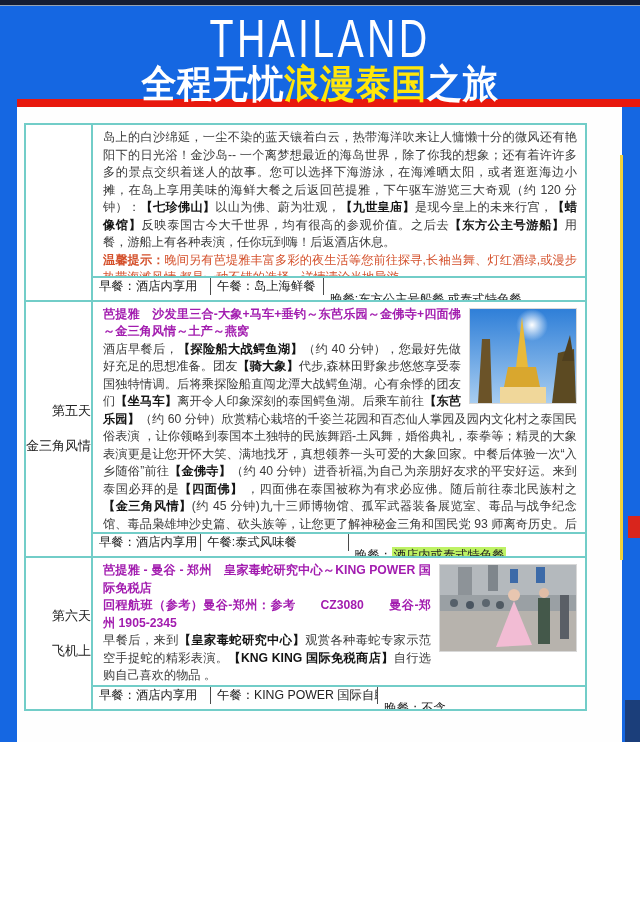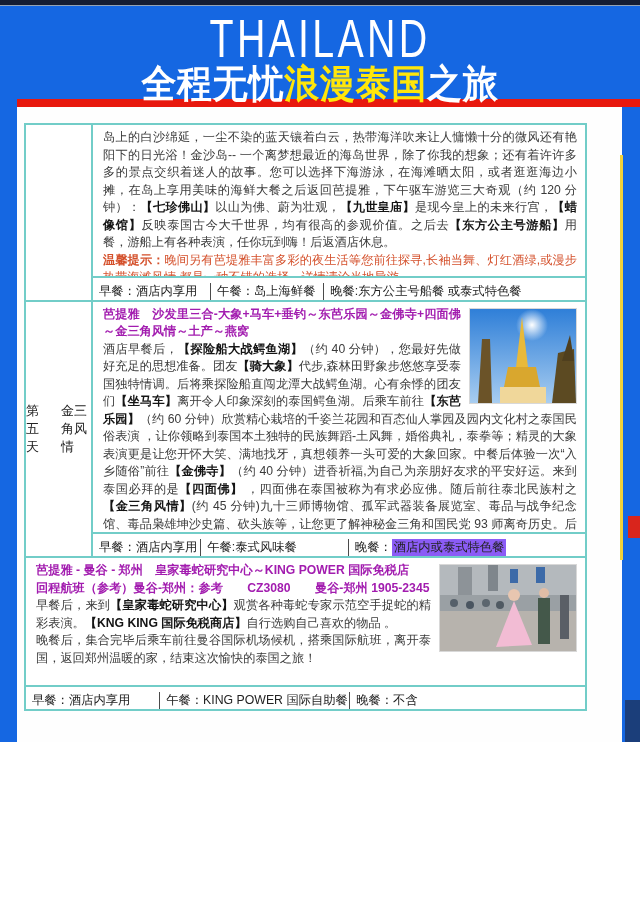--- a/index.html
+++ b/index.html
@@ -44,35 +44,35 @@
   .footer{position:absolute;right:16px;top:851px;display:flex;align-items:center;gap:8px;z-index:6;}
   .footer .wid{color:rgba(240,246,250,.88);font-size:22px;letter-spacing:1px;text-shadow:0 1px 2px rgba(40,70,90,.35);}
   .wicon{width:36px;height:32px;opacity:.88;}
 
   
   .itable{position:absolute;left:24px;top:123px;width:563px;height:588px;border:2px solid var(--tborder);
           box-sizing:border-box;background:#fff;z-index:4;display:flex;flex-direction:column;}
   .trow{display:flex;box-sizing:border-box;border-bottom:2px solid var(--tborder);overflow:hidden;}
   .trow:last-child{border-bottom:none;}
   .daycell{width:67px;min-width:67px;border-right:2px solid var(--tborder);box-sizing:border-box;
-           display:flex;flex-direction:row;align-items:center;justify-content:center;gap:17px;
+           display:flex;flex-direction:column;align-items:flex-end;justify-content:center;gap:17px;
            font-size:13px;color:#222;font-weight:400;}
   .rcol{flex:1;display:flex;flex-direction:column;min-width:0;}
   .content{flex:1;overflow:hidden;padding:4px 8px 0 10px;font-size:12.2px;line-height:17.5px;
            color:var(--ink);text-align:justify;}
   .content p{margin:0;}
   .b{font-weight:700;color:#141414;}
   .tip{color:var(--tip);}
   .ttl{font-weight:700;color:#a21caf;}
-  .meals{border-top:2px solid var(--tborder);height:22px;min-height:22px;display:flex;align-items:flex-end;
+  .meals{border-top:2px solid var(--tborder);height:22px;min-height:22px;display:flex;align-items:flex-start;
          font-size:12.3px;color:#222;}
   .meal{display:flex;align-items:center;padding:0 6px;border-right:1.5px solid #4a4a4a;
         white-space:nowrap;overflow:hidden;box-sizing:border-box;}
   .meal:last-child{border-right:none;margin-top:13px;}
-  .hl{background:#8b5cf6;padding:0 2px;}
+  .hl{background:#bef264;padding:0 2px;}
   .photo{float:right;margin:2px 0 4px 8px;border:1px solid #d8d8d8;display:block;}
 </style>
 </head>
 <body>
 
 <div id="stage">
 
   <div class="topbar"></div>
 
   <div class="title">THAILAND</div>
@@ -152,20 +152,24 @@
           <div class="meal" style="width:30%;">午餐:泰式风味餐</div>
           <div class="meal" style="flex:1;">
             <span>晚餐：</span>
             <span class="hl">酒店内或泰式特色餐</span>
           </div>
         </div>
       </div>
     </div>
 
     <div class="trow" style="height:152px;">
+      <div class="daycell">
+        <span>第六天</span>
+        <span>飞机上</span>
+      </div>
       <div class="rcol">
         <div class="content">
           <svg class="photo" width="136" height="86" viewBox="0 0 136 86" aria-hidden="true">
             <rect width="136" height="86" fill="#c9ccce"></rect>
             <rect x="0" y="0" width="136" height="30" fill="#b4b9bd"></rect>
             <rect x="18" y="2" width="14" height="30" fill="#8d9398"></rect>
             <rect x="48" y="0" width="10" height="26" fill="#7f868c"></rect>
             <rect x="70" y="4" width="8" height="14" fill="#3c6aa8"></rect>
             <rect x="96" y="2" width="9" height="16" fill="#3c6aa8"></rect>
             <rect x="0" y="30" width="136" height="16" fill="#9aa0a4"></rect>

